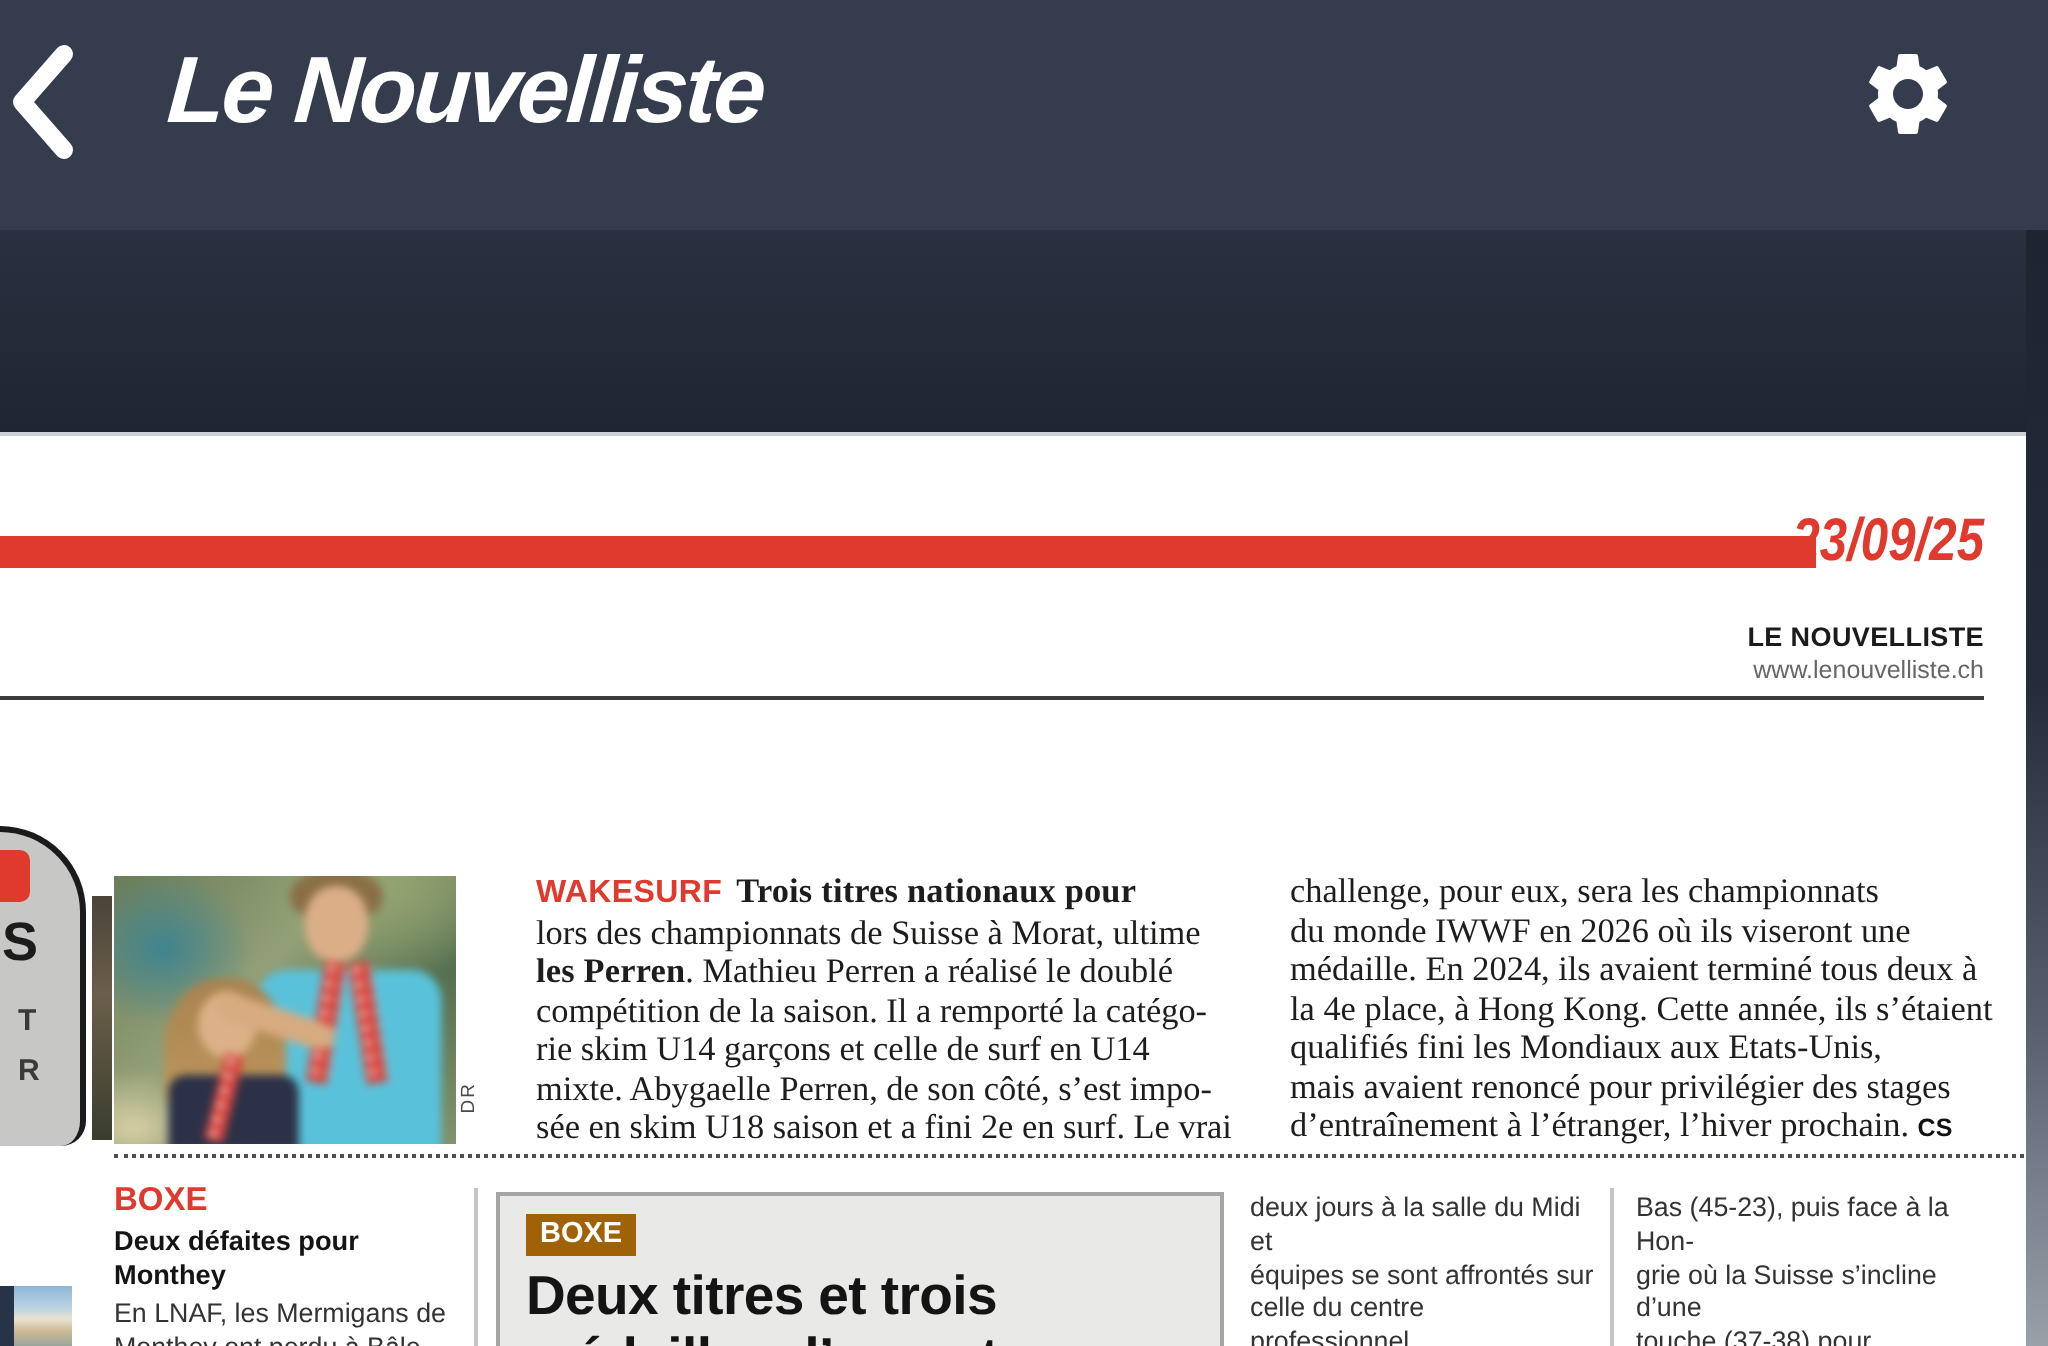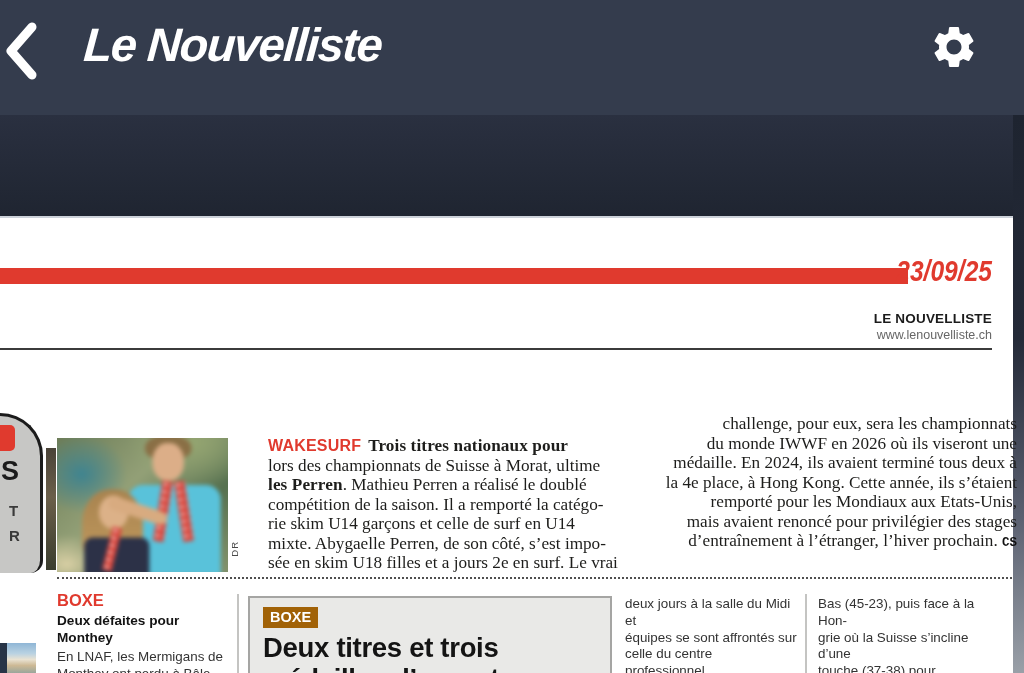--- a/index.html
+++ b/index.html
@@ -67,25 +67,25 @@
   .g1-face{left:44px;top:58px;width:28px;height:32px;background:#dcb188;border-radius:50%;}
   .g2-arm{left:52px;top:66px;width:58px;height:13px;background:#d8ab80;border-radius:7px;transform:rotate(18deg);}
   .g1-shirt{left:30px;top:98px;width:62px;height:36px;background:#2c3147;border-radius:8px 8px 0 0;}
   .g1-lan{left:52px;top:88px;width:9px;height:42px;transform:rotate(14deg);}
   .photo-credit{left:229px;top:541px;font-size:9.5px;color:#4a4a4a;
     writing-mode:vertical-rl;transform:rotate(180deg);letter-spacing:1px;}
 
   
   .serif-col{font-family:"Liberation Serif", serif;font-size:17.2px;line-height:19.5px;color:#1d1d1b;margin-left:20px;}
   .col1{left:248px;top:436px;width:360px;}
-  .col2{left:625px;top:414px;width:372px;text-align:right;}
+  .col2{left:625px;top:436px;width:372px;}
   .kicker{color:#e03a2e;font-weight:bold;font-family:"Liberation Sans",sans-serif;
     font-size:16px;letter-spacing:0.2px;margin-right:7px;}
   .serif-col b{letter-spacing:0.1px;}
-  .byline{font-family:Liberation Mono, monospace;font-weight:bold;font-size:12.5px;color:#111;}
+  .byline{font-family:Liberation Sans, sans-serif;font-weight:bold;font-size:12.5px;color:#111;}
 
   .dotted-sep{left:57px;top:577px;width:955px;height:0;border-top:2px dotted #4f4f4f;}
 
   
   .brief{font-size:13.4px;line-height:16.8px;color:#333;}
   .rugby{left:57px;top:592px;width:172px;}
   .brief-kicker{color:#e03a2e;font-weight:bold;font-size:16.5px;margin-bottom:4px;}
   .brief-head{font-weight:bold;color:#141414;font-size:13.6px;margin-bottom:3px;}
   .vline{width:2px;background:#c4c4c2;top:594px;height:79px;}
   .vline1{left:237px;}
@@ -156,29 +156,29 @@
     <div>
       <span class="kicker">WAKESURF</span><b>Trois titres nationaux pour</b>
     </div>
     <div>lors des championnats de Suisse à Morat, ultime</div>
     <div>
       <b>les Perren</b><span>. Mathieu Perren a réalisé le doublé</span>
     </div>
     <div>compétition de la saison. Il a remporté la catégo-</div>
     <div>rie skim U14 garçons et celle de surf en U14</div>
     <div>mixte. Abygaelle Perren, de son côté, s’est impo-</div>
-    <div>sée en skim U18 filles et a jours 2e en surf. Le vrai</div>
+    <div>sée en skim U18 saison et a fini 2e en surf. Le vrai</div>
   </div>
 
   <div class="abs serif-col col2">
     <div>challenge, pour eux, sera les championnats</div>
     <div>du monde IWWF en 2026 où ils viseront une</div>
     <div>médaille. En 2024, ils avaient terminé tous deux à</div>
     <div>la 4e place, à Hong Kong. Cette année, ils s’étaient</div>
-    <div>remporté pour les Mondiaux aux Etats-Unis,</div>
+    <div>qualifiés fini les Mondiaux aux Etats-Unis,</div>
     <div>mais avaient renoncé pour privilégier des stages</div>
     <div>
       <span>d’entraînement à l’étranger, l’hiver prochain. </span><span class="byline">CS</span>
     </div>
   </div>
 
   <div class="abs dotted-sep"></div>
 
   <div class="abs brief rugby">
     <div class="brief-kicker">BOXE</div>

